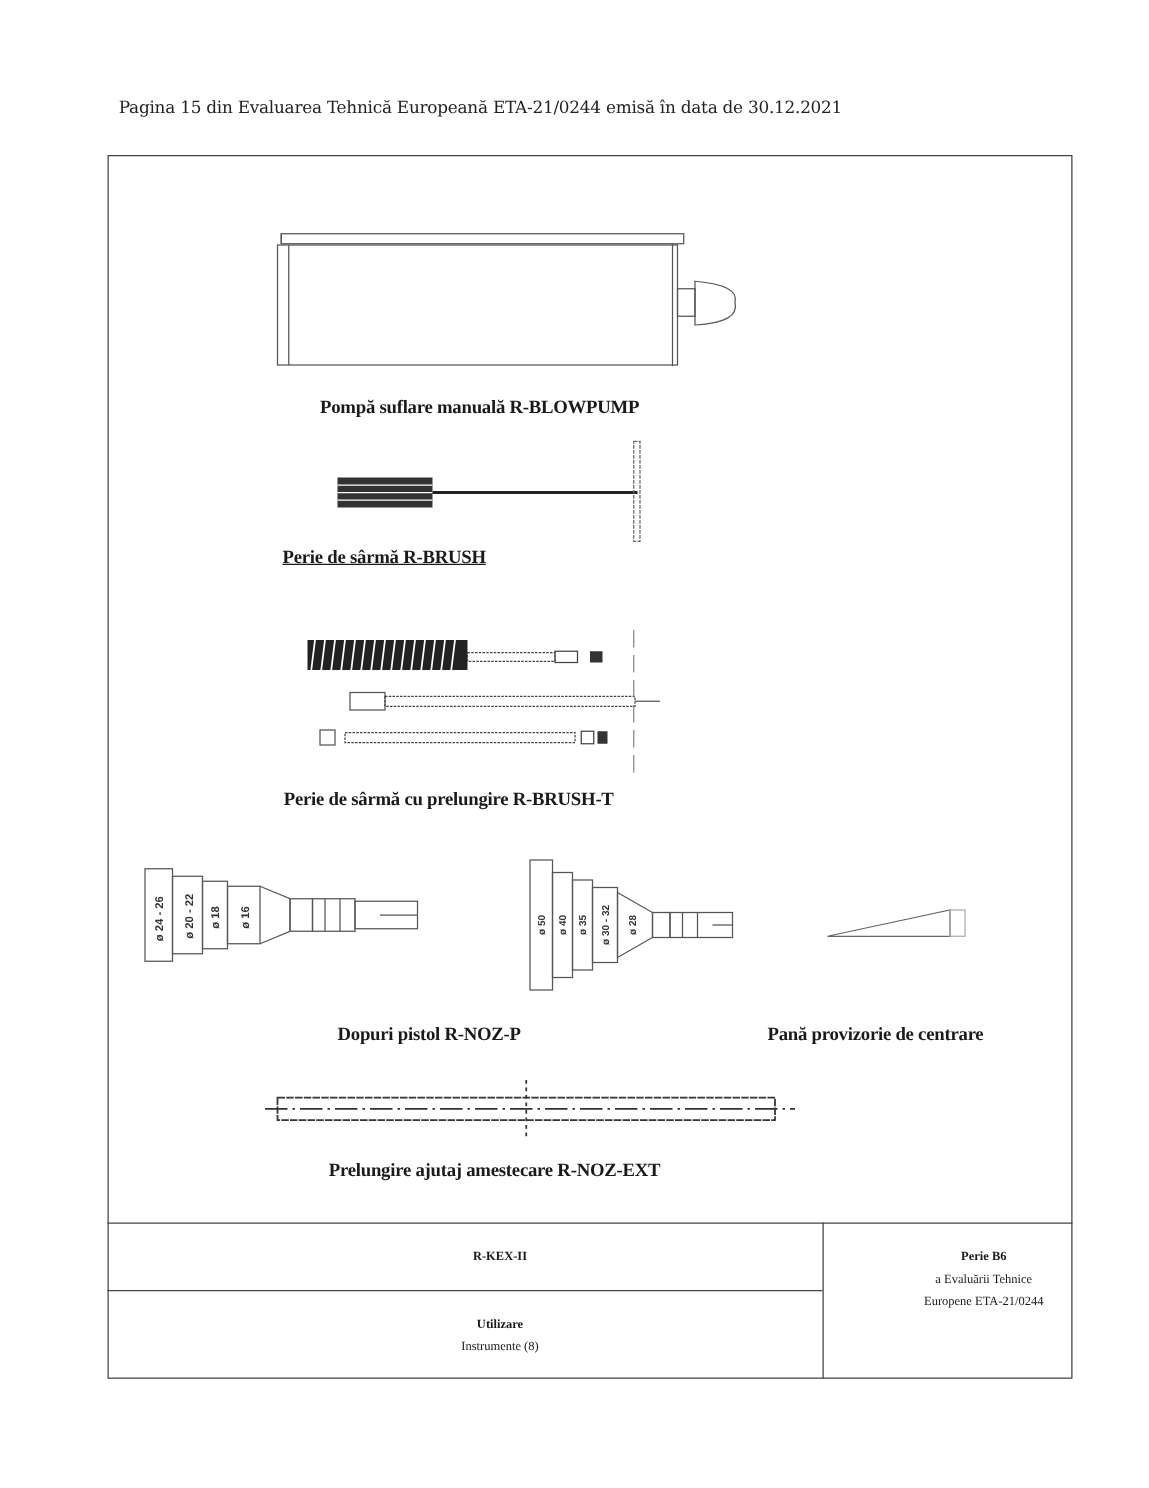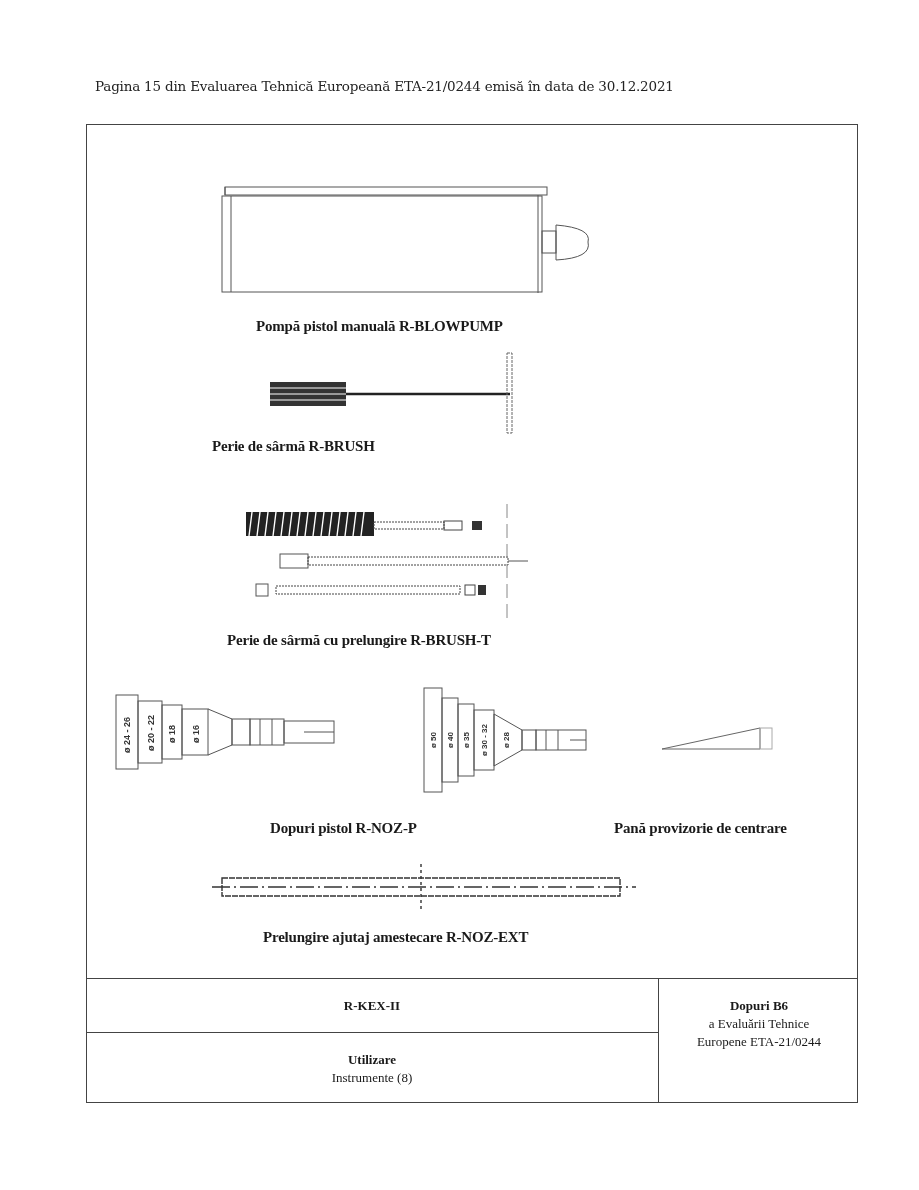--- a/index.html
+++ b/index.html
@@ -4,21 +4,21 @@
 <style>
   html, body { margin:0; padding:0; background:#ffffff; }
   body { width:919px; height:1190px; position:relative; overflow:hidden;
          font-family:"DejaVu Serif","Liberation Serif",serif; color:#1a1a1a; }
   .abs { position:absolute; }
   .page-header { left:95px; top:78px; font-size:13.5px; letter-spacing:-0.2px; color:#222; white-space:nowrap; }
   .frame { left:86px; top:124px; width:772px; height:979px; border:1.3px solid #444; box-sizing:border-box; }
   .caption { font-weight:bold; font-size:13.5px; white-space:nowrap; color:#1a1a1a; letter-spacing:-0.2px;
              font-family:"Liberation Serif","DejaVu Serif",serif; font-size:15px; }
   .footer-line { background:#444; }
-  .cell-text { text-align:center; font-family:"Liberation Serif","DejaVu Serif",serif; font-size:13px; color:#1a1a1a; line-height:18px; }
+  .cell-text { text-align:center; font-family:"Liberation Serif","DejaVu Serif",serif; font-size:10px; color:#1a1a1a; line-height:18px;padding-left:28px; }
   .bold { font-weight:bold; }
   svg { position:absolute; overflow:visible; }
 </style>
 </head>
 <body>
 
 <div class="abs page-header">Pagina 15 din Evaluarea Tehnică Europeană ETA-21/0244 emisă în data de 30.12.2021</div>
 
 <div class="abs frame"></div>
 
@@ -26,35 +26,35 @@
   <g fill="none" stroke="#555" stroke-width="1">
     <rect x="5" y="4" width="322" height="8"></rect>
     <line x1="5" y1="4" x2="5" y2="12"></line>
     <rect x="2" y="13" width="320" height="96"></rect>
     <line x1="11" y1="13" x2="11" y2="109"></line>
     <line x1="318" y1="12" x2="318" y2="110"></line>
     <rect x="322" y="48" width="14" height="22"></rect>
     <path d="M336 42 Q372 45 368 59 Q372 75 336 77 Z"></path>
   </g>
 </svg>
-<div class="abs caption" style="left:256px;top:318px;">Pompă pistol manuală R-BLOWPUMP</div>
+<div class="abs caption" style="left:256px;top:318px;">Pompă suflare manuală R-BLOWPUMP</div>
 
 <svg style="left:268px;top:350px;" width="260" height="90">
   <g>
     <rect x="2" y="32" width="76" height="24" fill="#333"></rect>
     <g stroke="#fff" stroke-width="1">
       <line x1="2" y1="38" x2="78" y2="38"></line>
       <line x1="2" y1="44" x2="78" y2="44"></line>
       <line x1="2" y1="50" x2="78" y2="50"></line>
     </g>
     <line x1="78" y1="44" x2="242" y2="44" stroke="#222" stroke-width="2.5"></line>
     <rect x="239" y="3" width="5" height="80" fill="none" stroke="#666" stroke-width="1" stroke-dasharray="3 1"></rect>
   </g>
 </svg>
-<div class="abs caption" style="left:212px;top:438px;">Perie de sârmă R-BRUSH</div>
+<div class="abs caption" style="left:226px;top:438px;text-decoration:underline;">Perie de sârmă R-BRUSH</div>
 
 <svg style="left:240px;top:500px;" width="300" height="130">
   <g>
     <rect x="6" y="12" width="128" height="24" fill="#222"></rect>
     <g stroke="#fff" stroke-width="1.4">
       <line x1="12" y1="12" x2="9" y2="36"></line>
         <line x1="20" y1="12" x2="17" y2="36"></line>
         <line x1="28" y1="12" x2="25" y2="36"></line>
       <line x1="36" y1="12" x2="33" y2="36"></line>
         <line x1="44" y1="12" x2="41" y2="36"></line>
@@ -147,15 +147,15 @@
 <div class="abs caption" style="left:263px;top:929px;">Prelungire ajutaj amestecare R-NOZ-EXT</div>
 
 <div class="abs footer-line" style="left:86px;top:978px;width:772px;height:1.3px;"></div>
 <div class="abs footer-line" style="left:658px;top:978px;width:1.3px;height:125px;"></div>
 <div class="abs footer-line" style="left:86px;top:1032px;width:572px;height:1.3px;"></div>
 
 <div class="abs cell-text bold" style="left:86px;top:997px;width:572px;">R-KEX-II</div>
 <div class="abs cell-text bold" style="left:86px;top:1051px;width:572px;">Utilizare</div>
 <div class="abs cell-text" style="left:86px;top:1069px;width:572px;">Instrumente (8)</div>
 
-<div class="abs cell-text bold" style="left:659px;top:997px;width:200px;">Dopuri B6</div>
+<div class="abs cell-text bold" style="left:659px;top:997px;width:200px;">Perie B6</div>
 <div class="abs cell-text" style="left:659px;top:1015px;width:200px;">a Evaluării Tehnice</div>
 <div class="abs cell-text" style="left:659px;top:1033px;width:200px;">Europene ETA-21/0244</div>
 
 </body></html>

